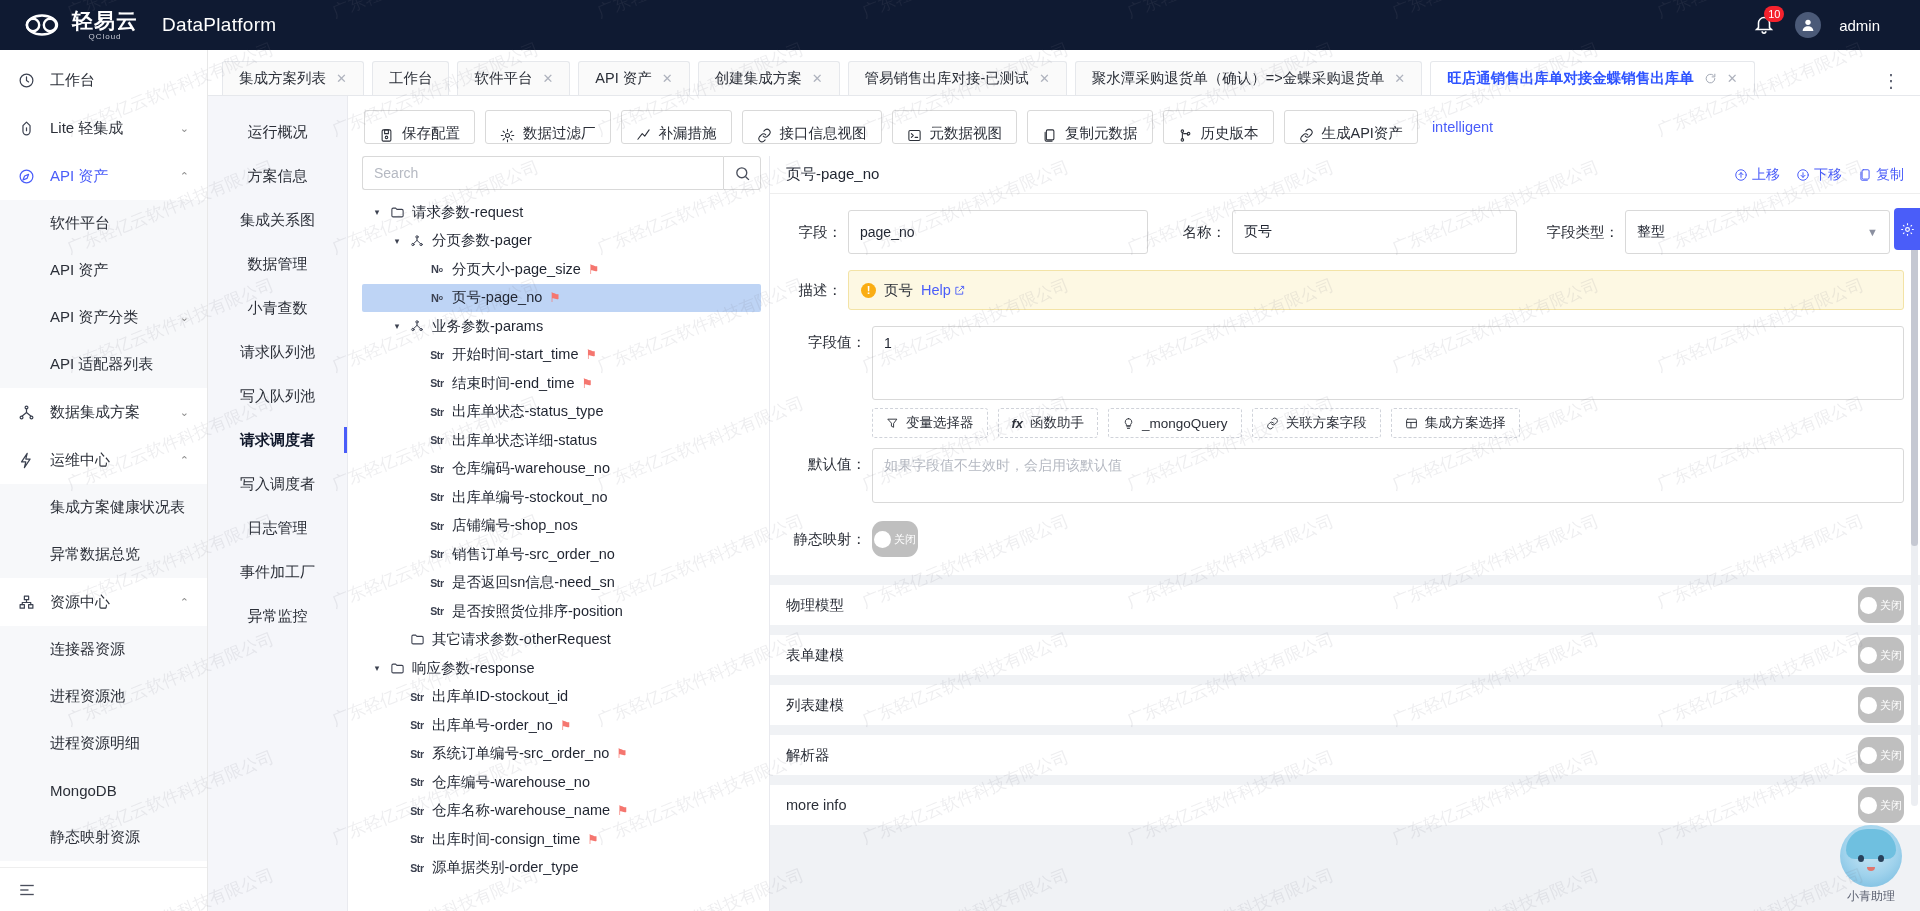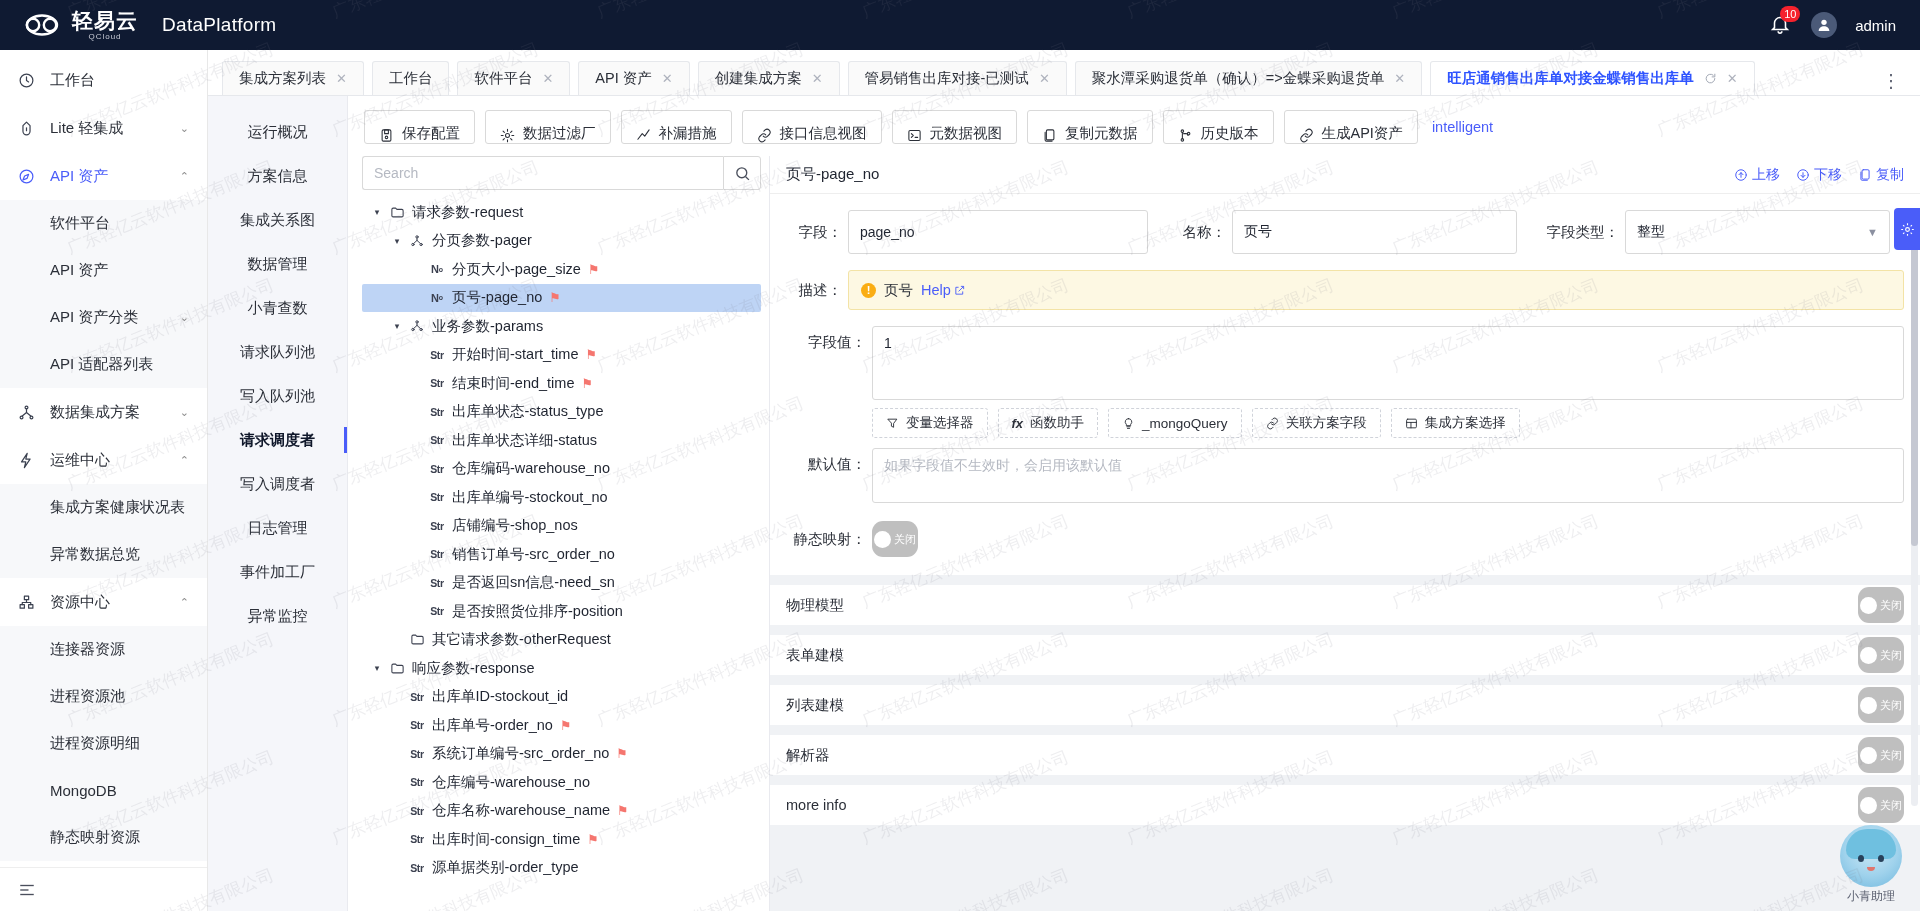--- a/index.html
+++ b/index.html
@@ -29,21 +29,21 @@
   #brand { display: flex; align-items: center; padding-left: 22px; gap: 10px; }
   #logo-mark { width: 40px; height: 30px; }
   .brand-cn {
     color: #fff; font-size: 21px; font-weight: 700; letter-spacing: 1px;
     line-height: 1;
   }
   .brand-sub { color: #c8cbd6; font-size: 8px; letter-spacing: 1px; display:block; text-align:center;}
   .brand-en { color: #fff; font-size: 19px; margin-left: 14px; letter-spacing: .3px; }
   #top-right {
     margin-left: auto; display: flex; align-items: center; gap: 18px;
-    padding-right: 24px; color: #fff;
+    padding-right: 40px; color: #fff;
   }
   .bell-wrap { position: relative; width: 24px; height: 24px; }
   .badge {
     position: absolute; top: -7px; left: 11px; background: #f5222d; color: #fff;
     font-size: 11px; line-height: 16px; height: 16px; min-width: 19px;
     border-radius: 9px; text-align: center; padding: 0 4px; font-weight: 500;
   }
   .avatar {
     width: 26px; height: 26px; border-radius: 50%; background: #4b5a78;
     display: flex; align-items: center; justify-content: center;

